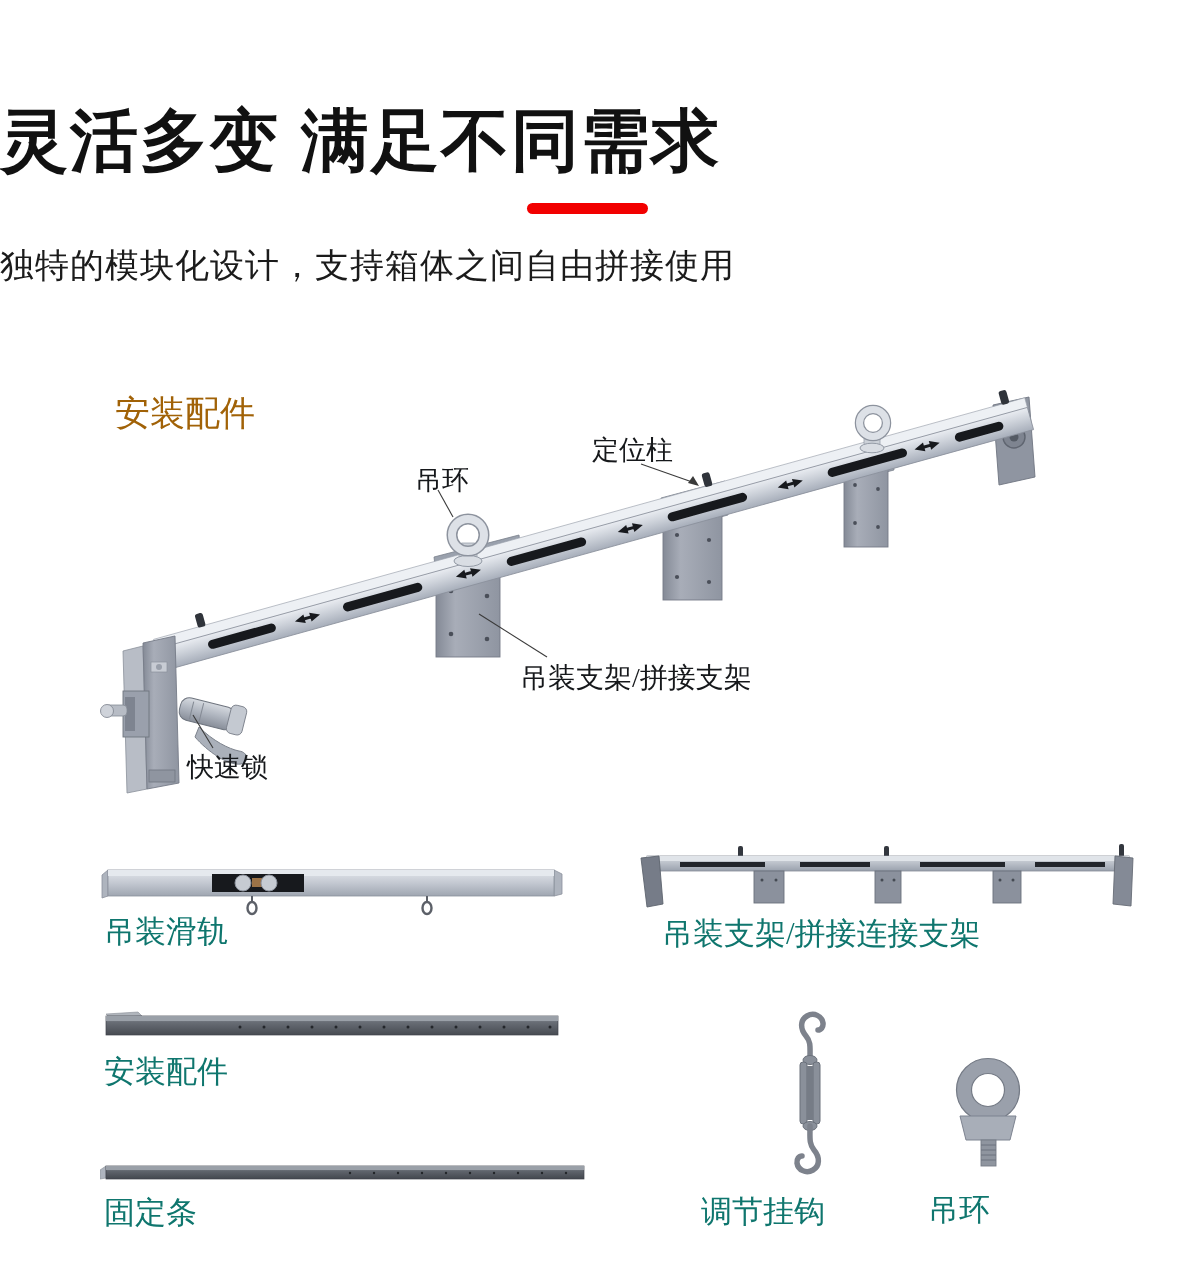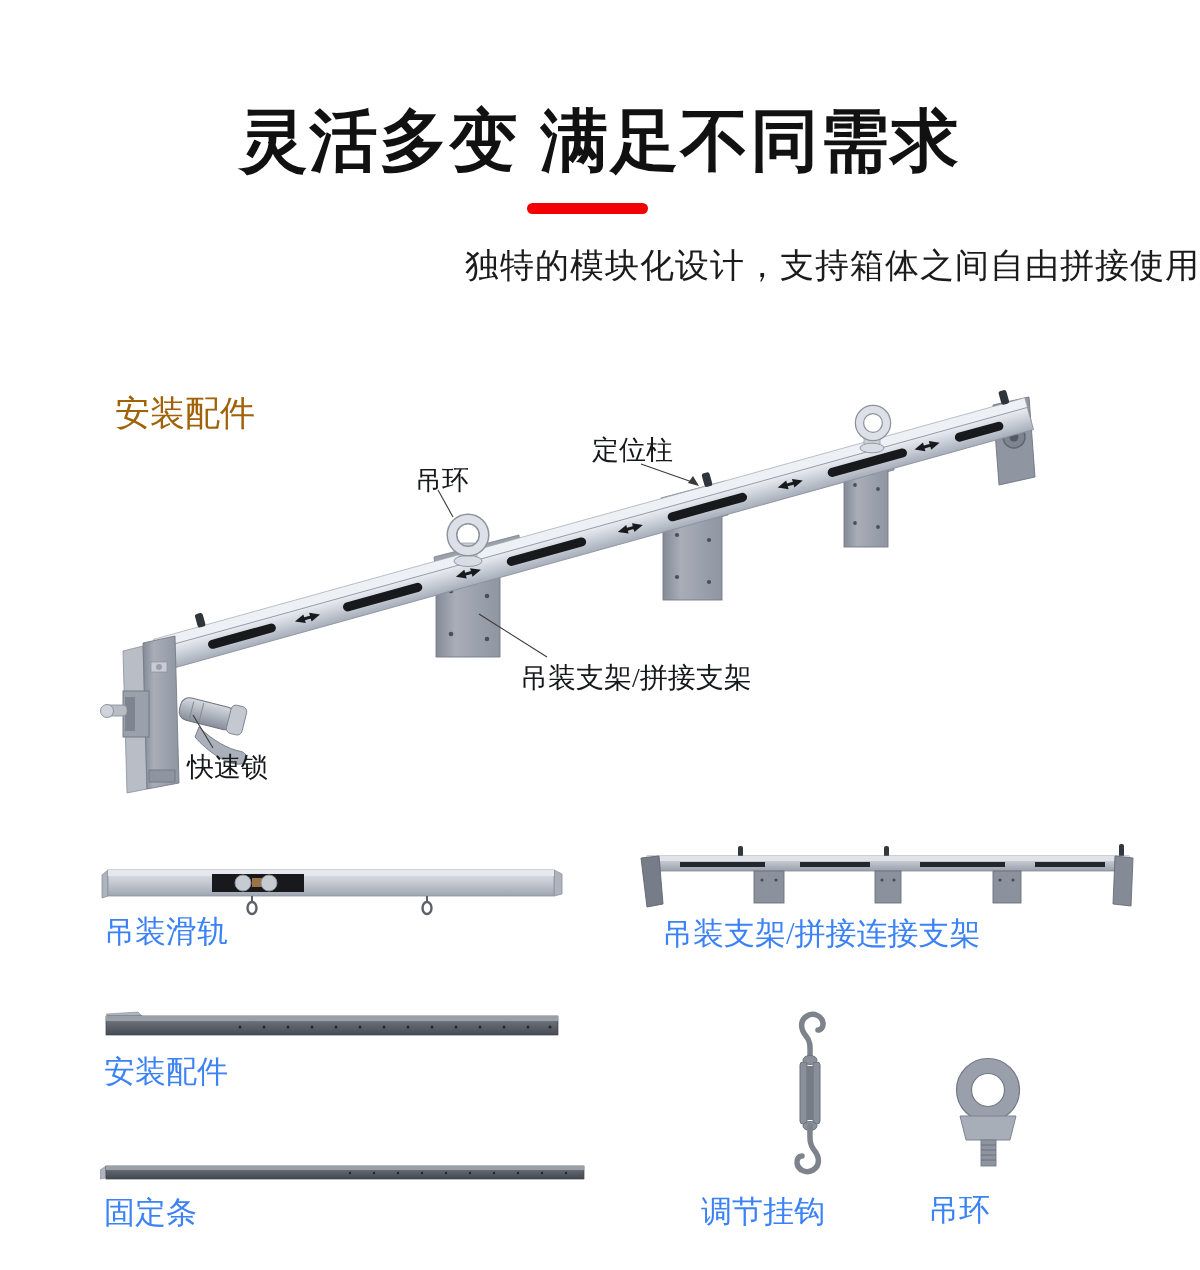--- a/index.html
+++ b/index.html
@@ -1,25 +1,25 @@
 <!DOCTYPE html>
 <html><head>
 <meta charset="utf-8">
 <style>
   html,body{margin:0;padding:0;background:#ffffff;}
   .page{position:relative;width:1200px;height:1270px;background:#ffffff;overflow:hidden;
         font-family:"Liberation Sans","DejaVu Sans",sans-serif;}
   .abs{position:absolute;}
-  .title{left:0;right:0;top:96px;margin:0;text-align:center;font-size:68px;font-weight:bold;
+  .title{left:0;right:0;top:96px;margin:0;font-size:68px;font-weight:bold;
          color:#111111;letter-spacing:2px;white-space:pre;}
   .accent-bar{left:527px;top:203px;width:121px;height:11px;border-radius:6px;background:#f20000;}
-  .subtitle{left:0;right:0;top:243px;margin:0;text-align:right;font-size:34px;font-weight:500;
+  .subtitle{left:0;right:0;top:243px;margin:0;text-align:left;font-size:34px;font-weight:500;
             color:#1b1b1b;letter-spacing:1px;}
   .section-label{left:115px;top:390px;font-size:35px;color:#a16207;}
-  .part-label{font-family:"Liberation Serif","DejaVu Serif",serif;font-size:31px;color:#3b82f6;line-height:1;}
+  .part-label{font-family:"Liberation Serif","DejaVu Serif",serif;font-size:31px;color:#0f766e;line-height:1;}
   text.callout{font-family:"Liberation Serif","DejaVu Serif",serif;font-size:27px;fill:#16181b;}
   .leader{stroke:#3a3a3a;stroke-width:1.1;}
 </style>
 </head>
 <body>
 
 <div class="page">
 
   <h1 class="abs title">灵活多变 满足不同需求</h1>
   <div class="abs accent-bar"></div>

